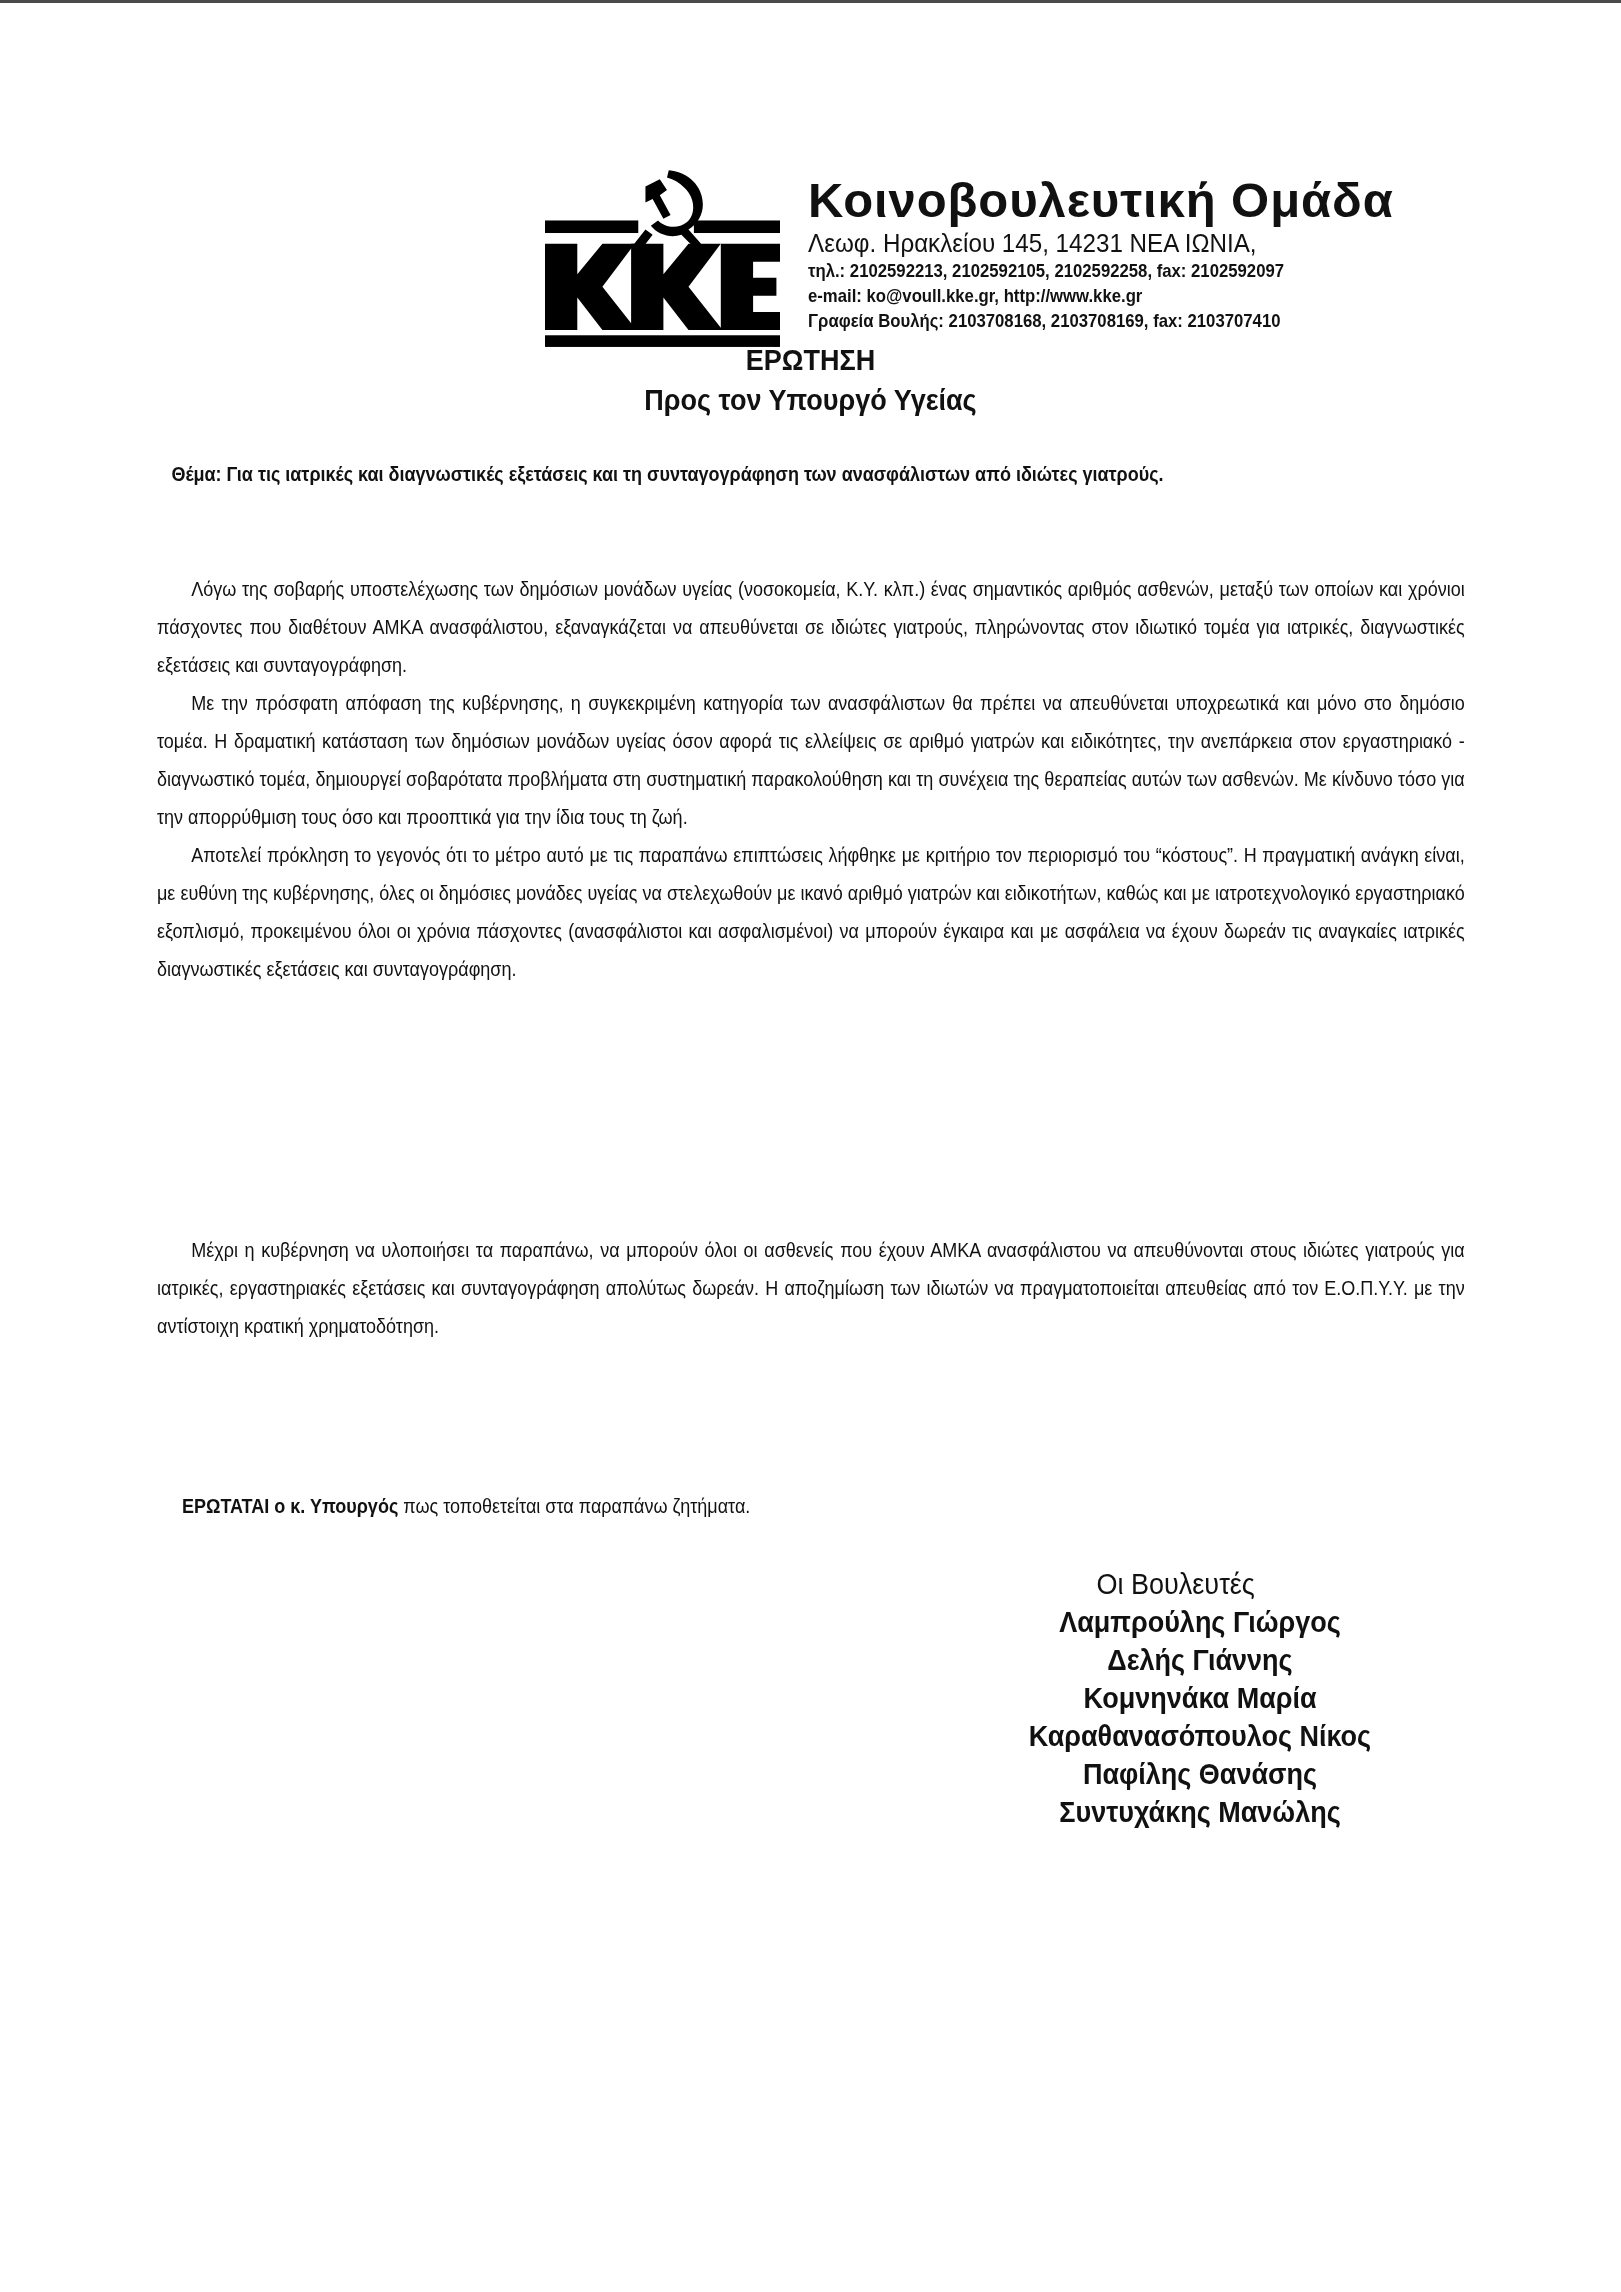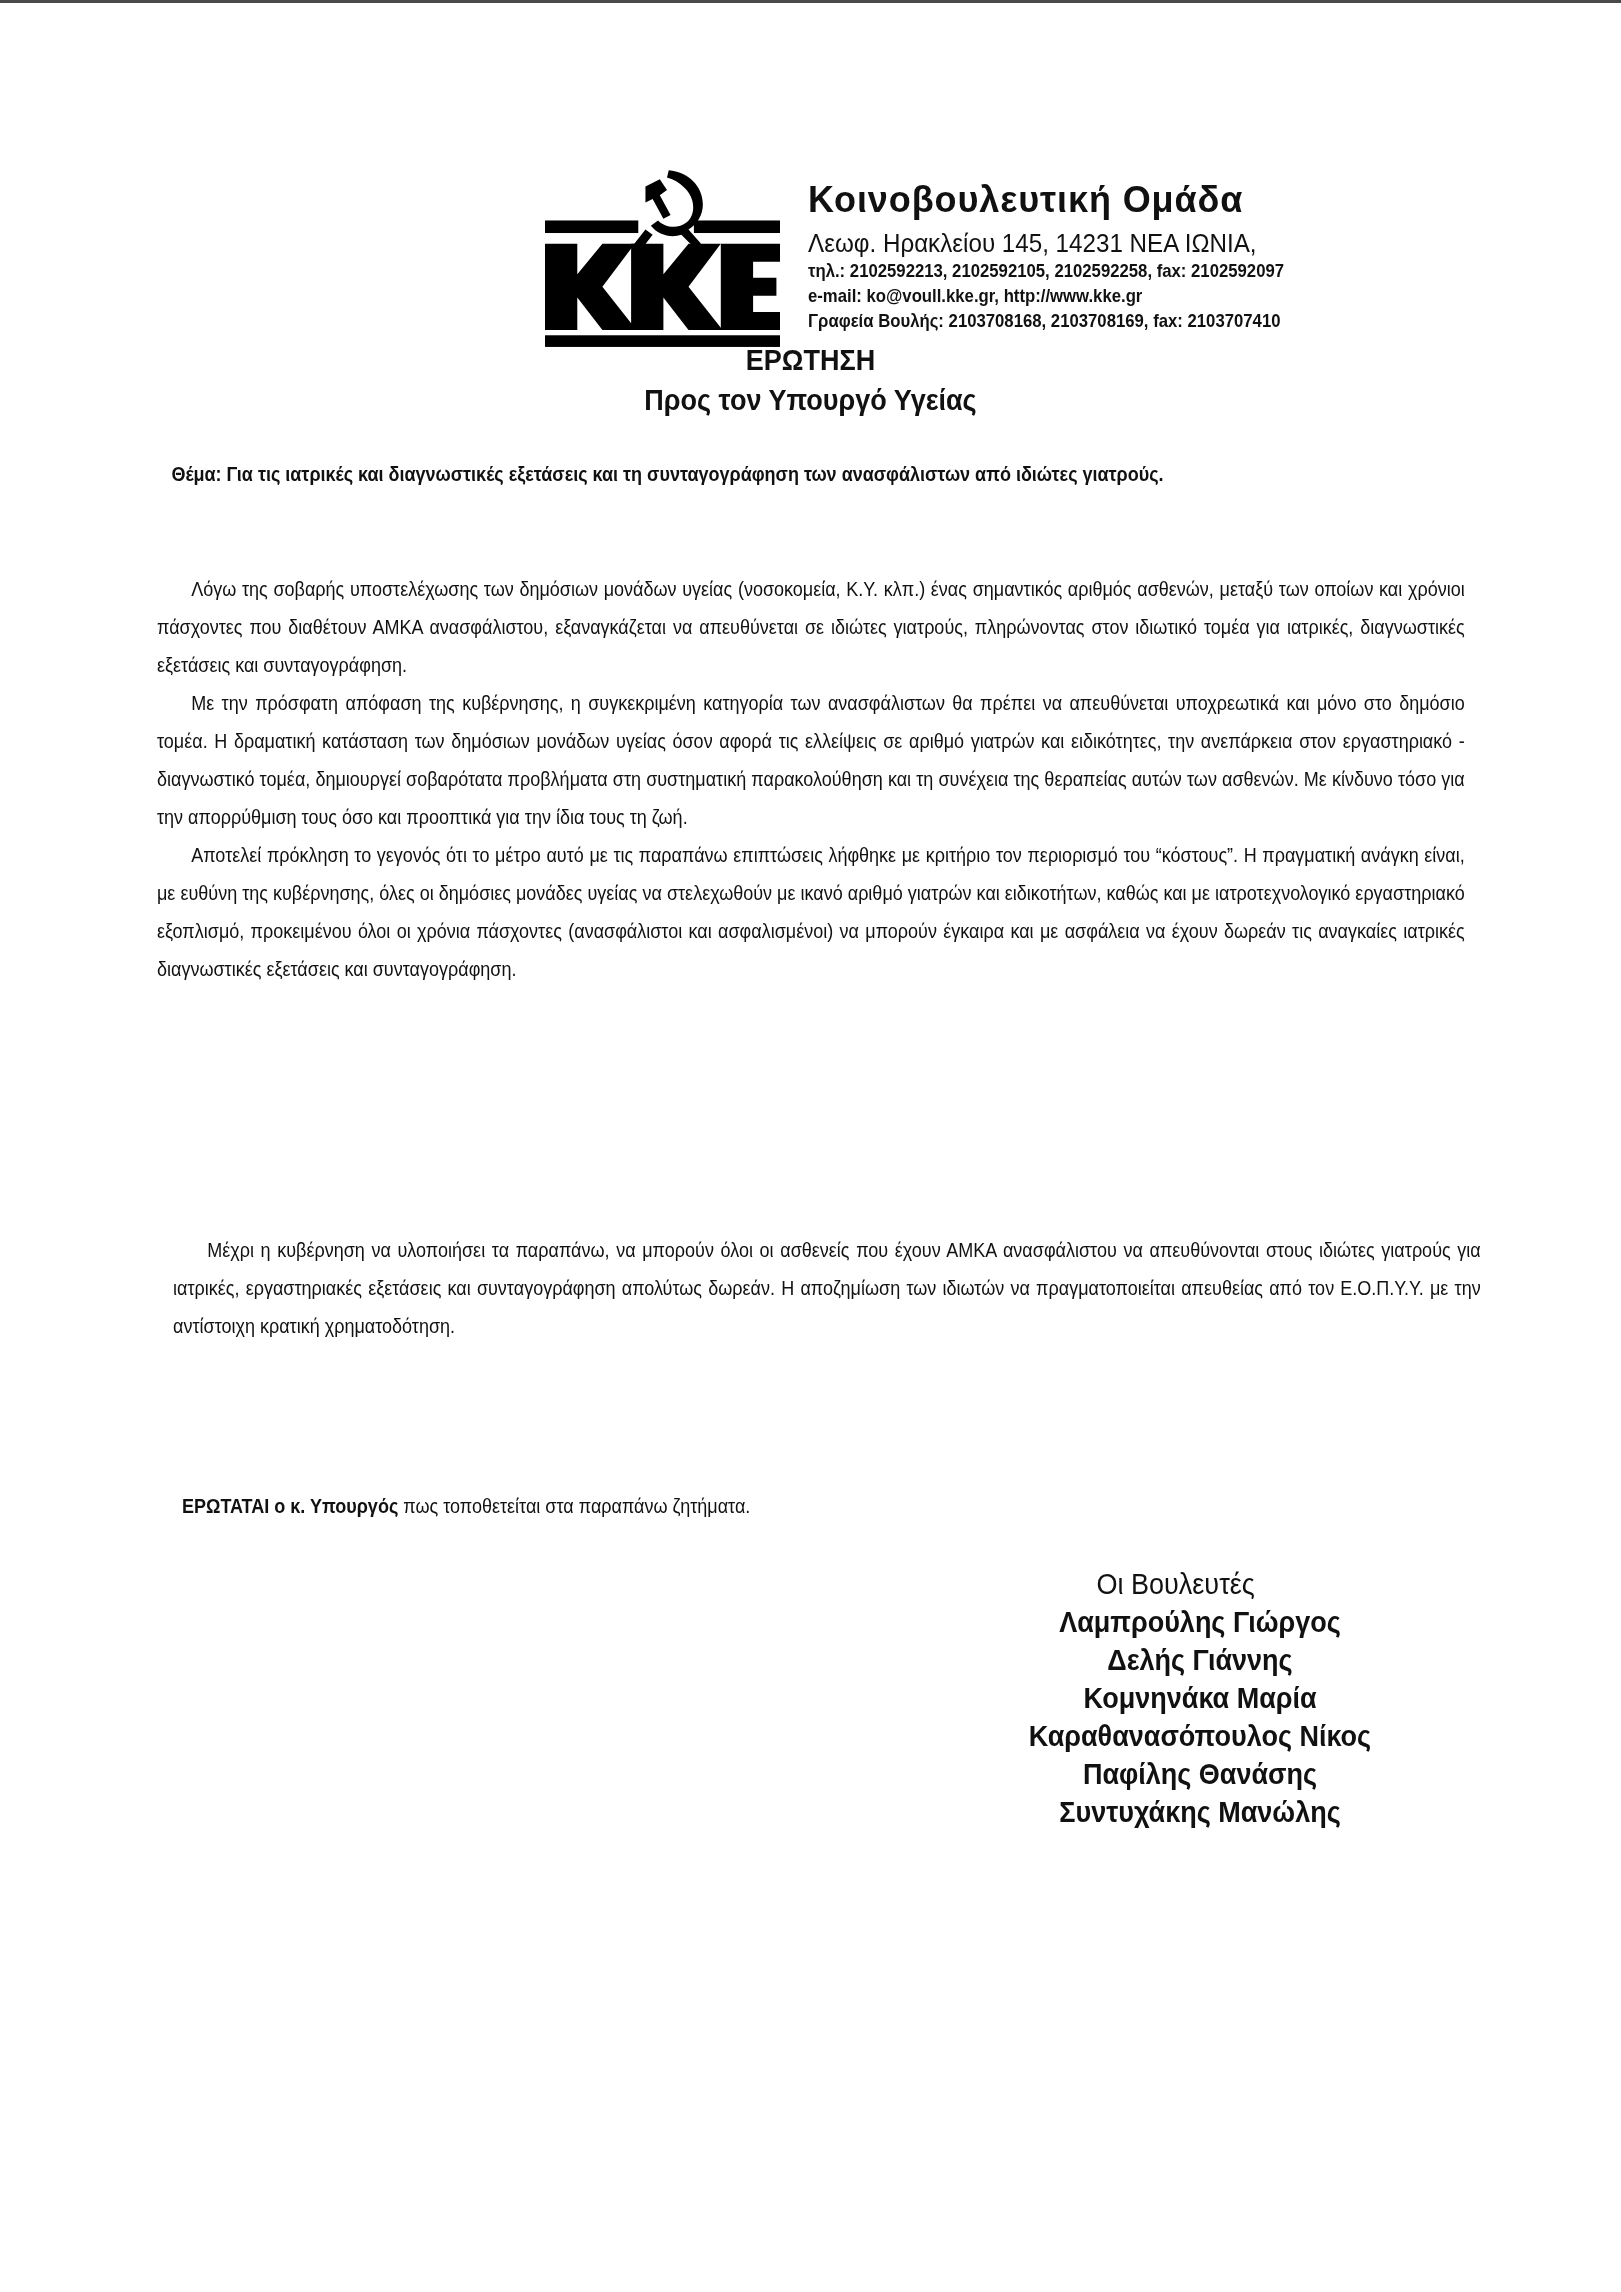--- a/index.html
+++ b/index.html
@@ -5,36 +5,36 @@
   html, body { margin: 0; padding: 0; }
   body {
     width: 1621px; height: 2293px; background: #ffffff; position: relative; overflow: hidden;
     font-family: "Liberation Sans", sans-serif; color: #111;
   }
   .top-border { position: absolute; left: 0; top: 0; width: 1621px; height: 2.7px; background: #4a4a4a; }
 
   
   .logo { position: absolute; left: 545px; top: 163px; width: 235px; height: 184px; }
   .org { position: absolute; left: 808px; top: 172px; width: 645px; }
-  .org-title { font-size: 36px; font-weight: bold; letter-spacing: 0.9px; line-height: 56px; white-space: nowrap; }
+  .org-title { font-size: 49px; font-weight: bold; letter-spacing: 0.9px; line-height: 56px; white-space: nowrap; }
   .org-line { white-space: nowrap; line-height: 25px; }
   .org-addr { font-size: 26px; line-height: 30px; transform: scaleX(0.93); transform-origin: left; }
   .org-small { font-size: 19px; font-weight: bold; transform: scaleX(0.88); transform-origin: left; }
 
   
   .doc-title { position: absolute; left: 0; width: 1621px; text-align: center; font-weight: bold; font-size: 30px; line-height: 39px; transform: scaleX(0.9); transform-origin: center; }
 
   
   .body { position: absolute; left: 157px; width: 1308px; font-size: 20px; line-height: 38px; text-align: justify; }
   .cond { transform: scaleX(0.9); transform-origin: left; width: 1453px; }
   .subject { top: 455px; font-weight: bold; }
   .subject .first { padding-left: 16px; }
   .para { text-indent: 38px; margin: 0; }
   .paras1 { top: 570px; }
-  .paras2 { top: 1231px; margin-left: 16px; }
+  .paras2 { top: 1231px; }
   .asks { top: 1487px; left: 182px; }
   .asks b { font-weight: bold; }
 
   .signers { position: absolute; left: 949px; top: 1565px; width: 502px; text-align: center; font-size: 30px; line-height: 38px; transform: scaleX(0.9); transform-origin: center; }
   .signers .label { padding-right: 54px; font-weight: normal; }
   .signers .name { font-weight: bold; }
 </style>
 </head>
 <body>
 

